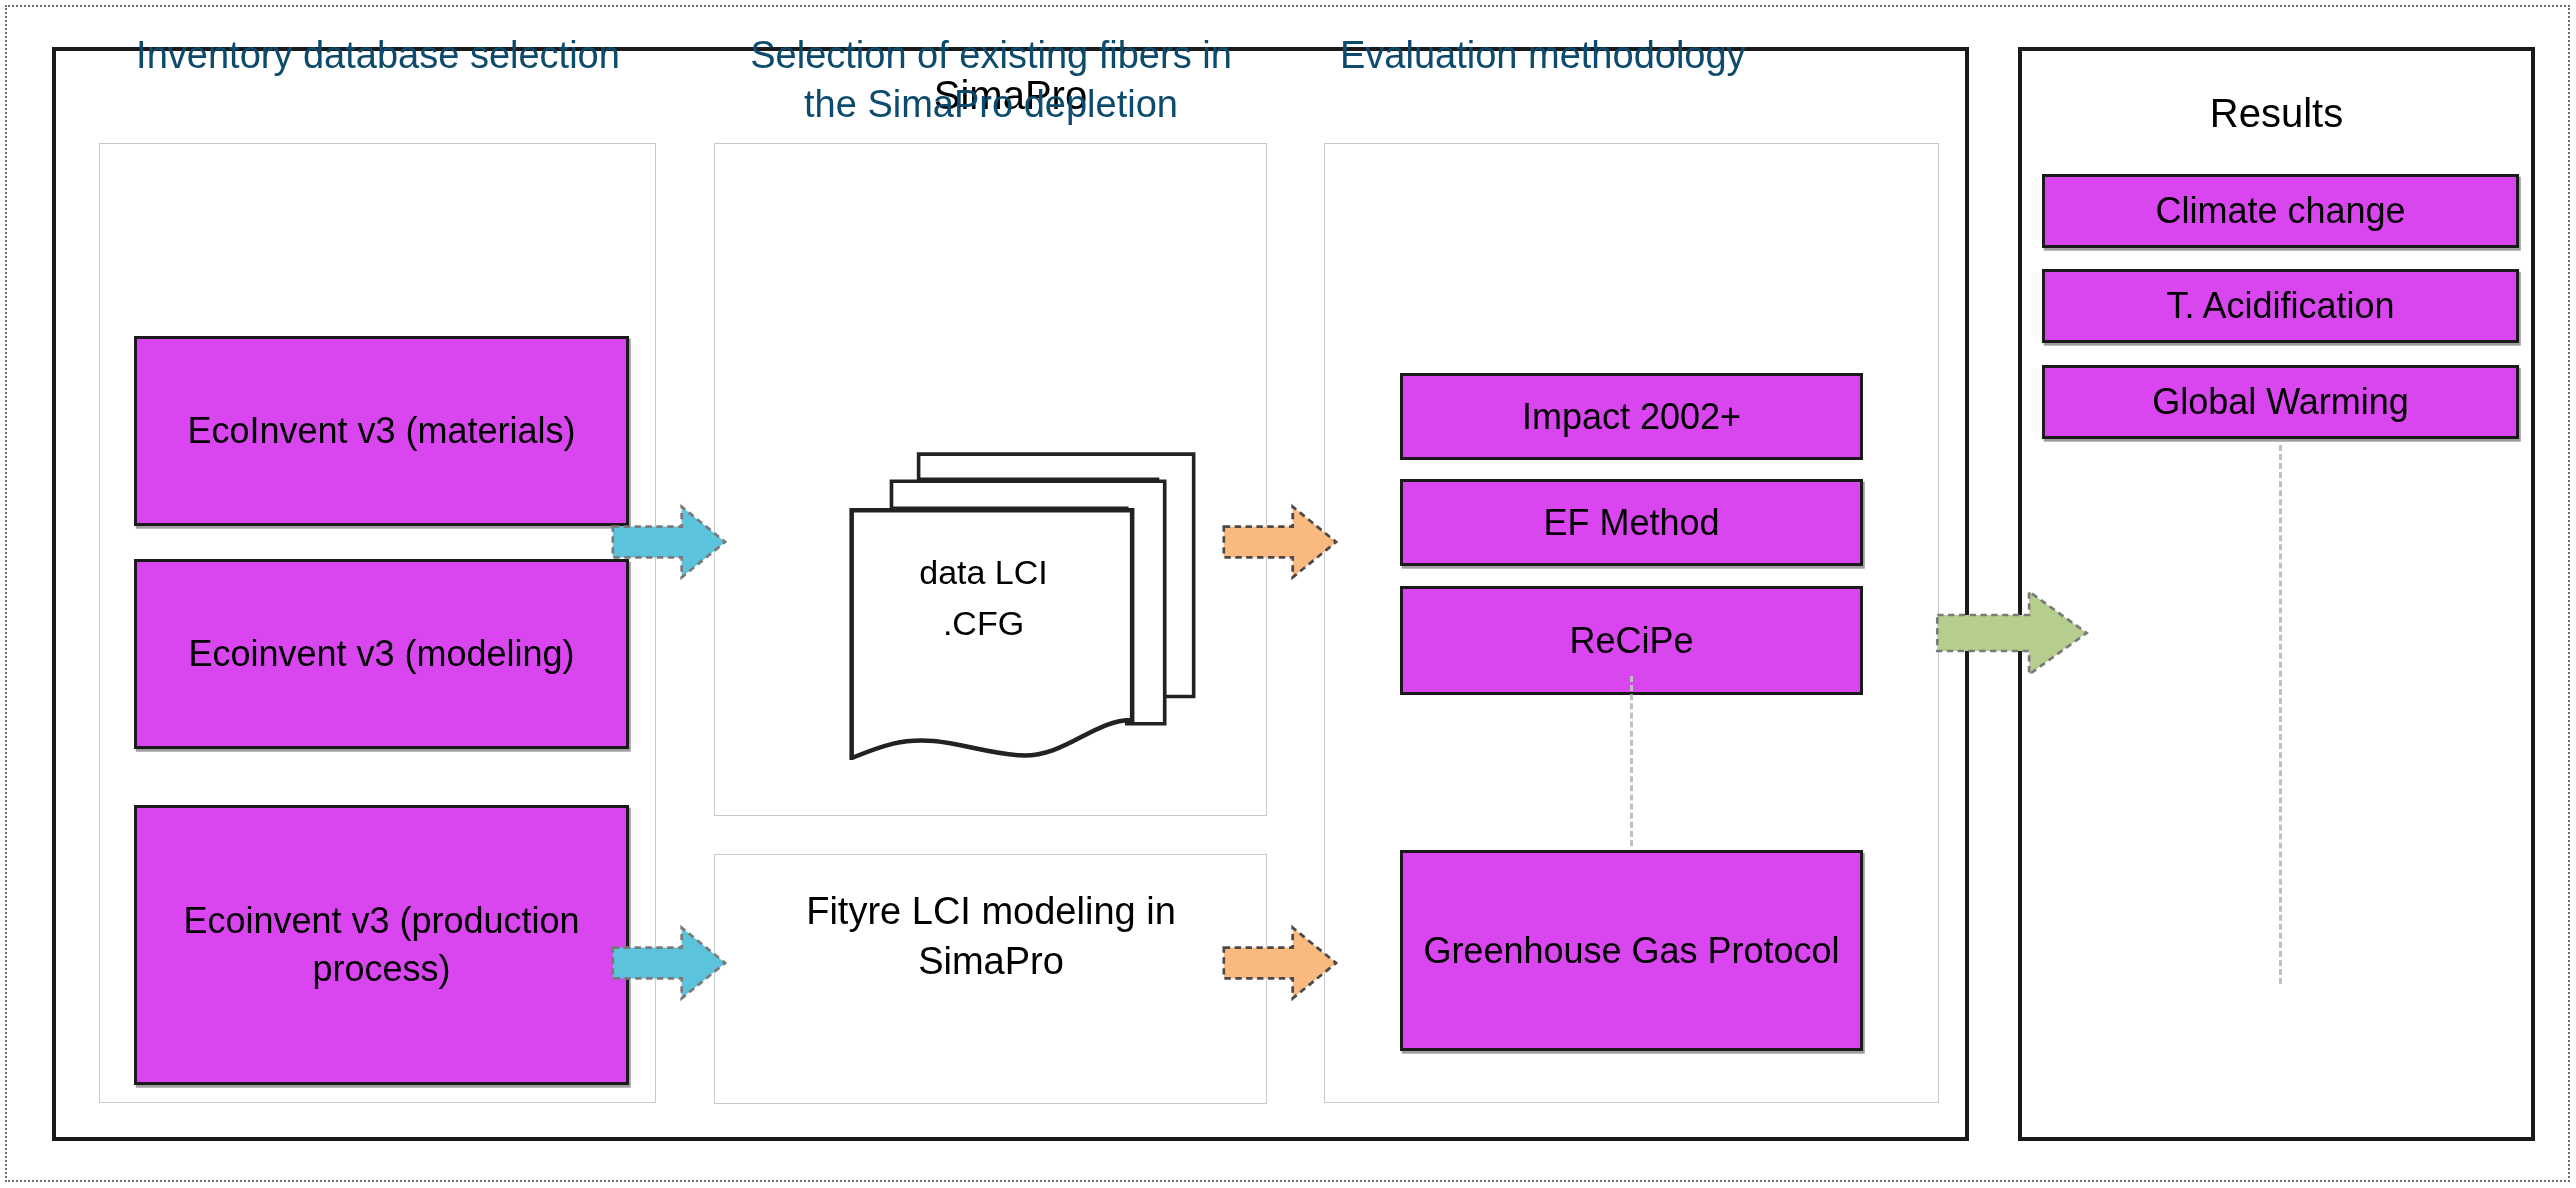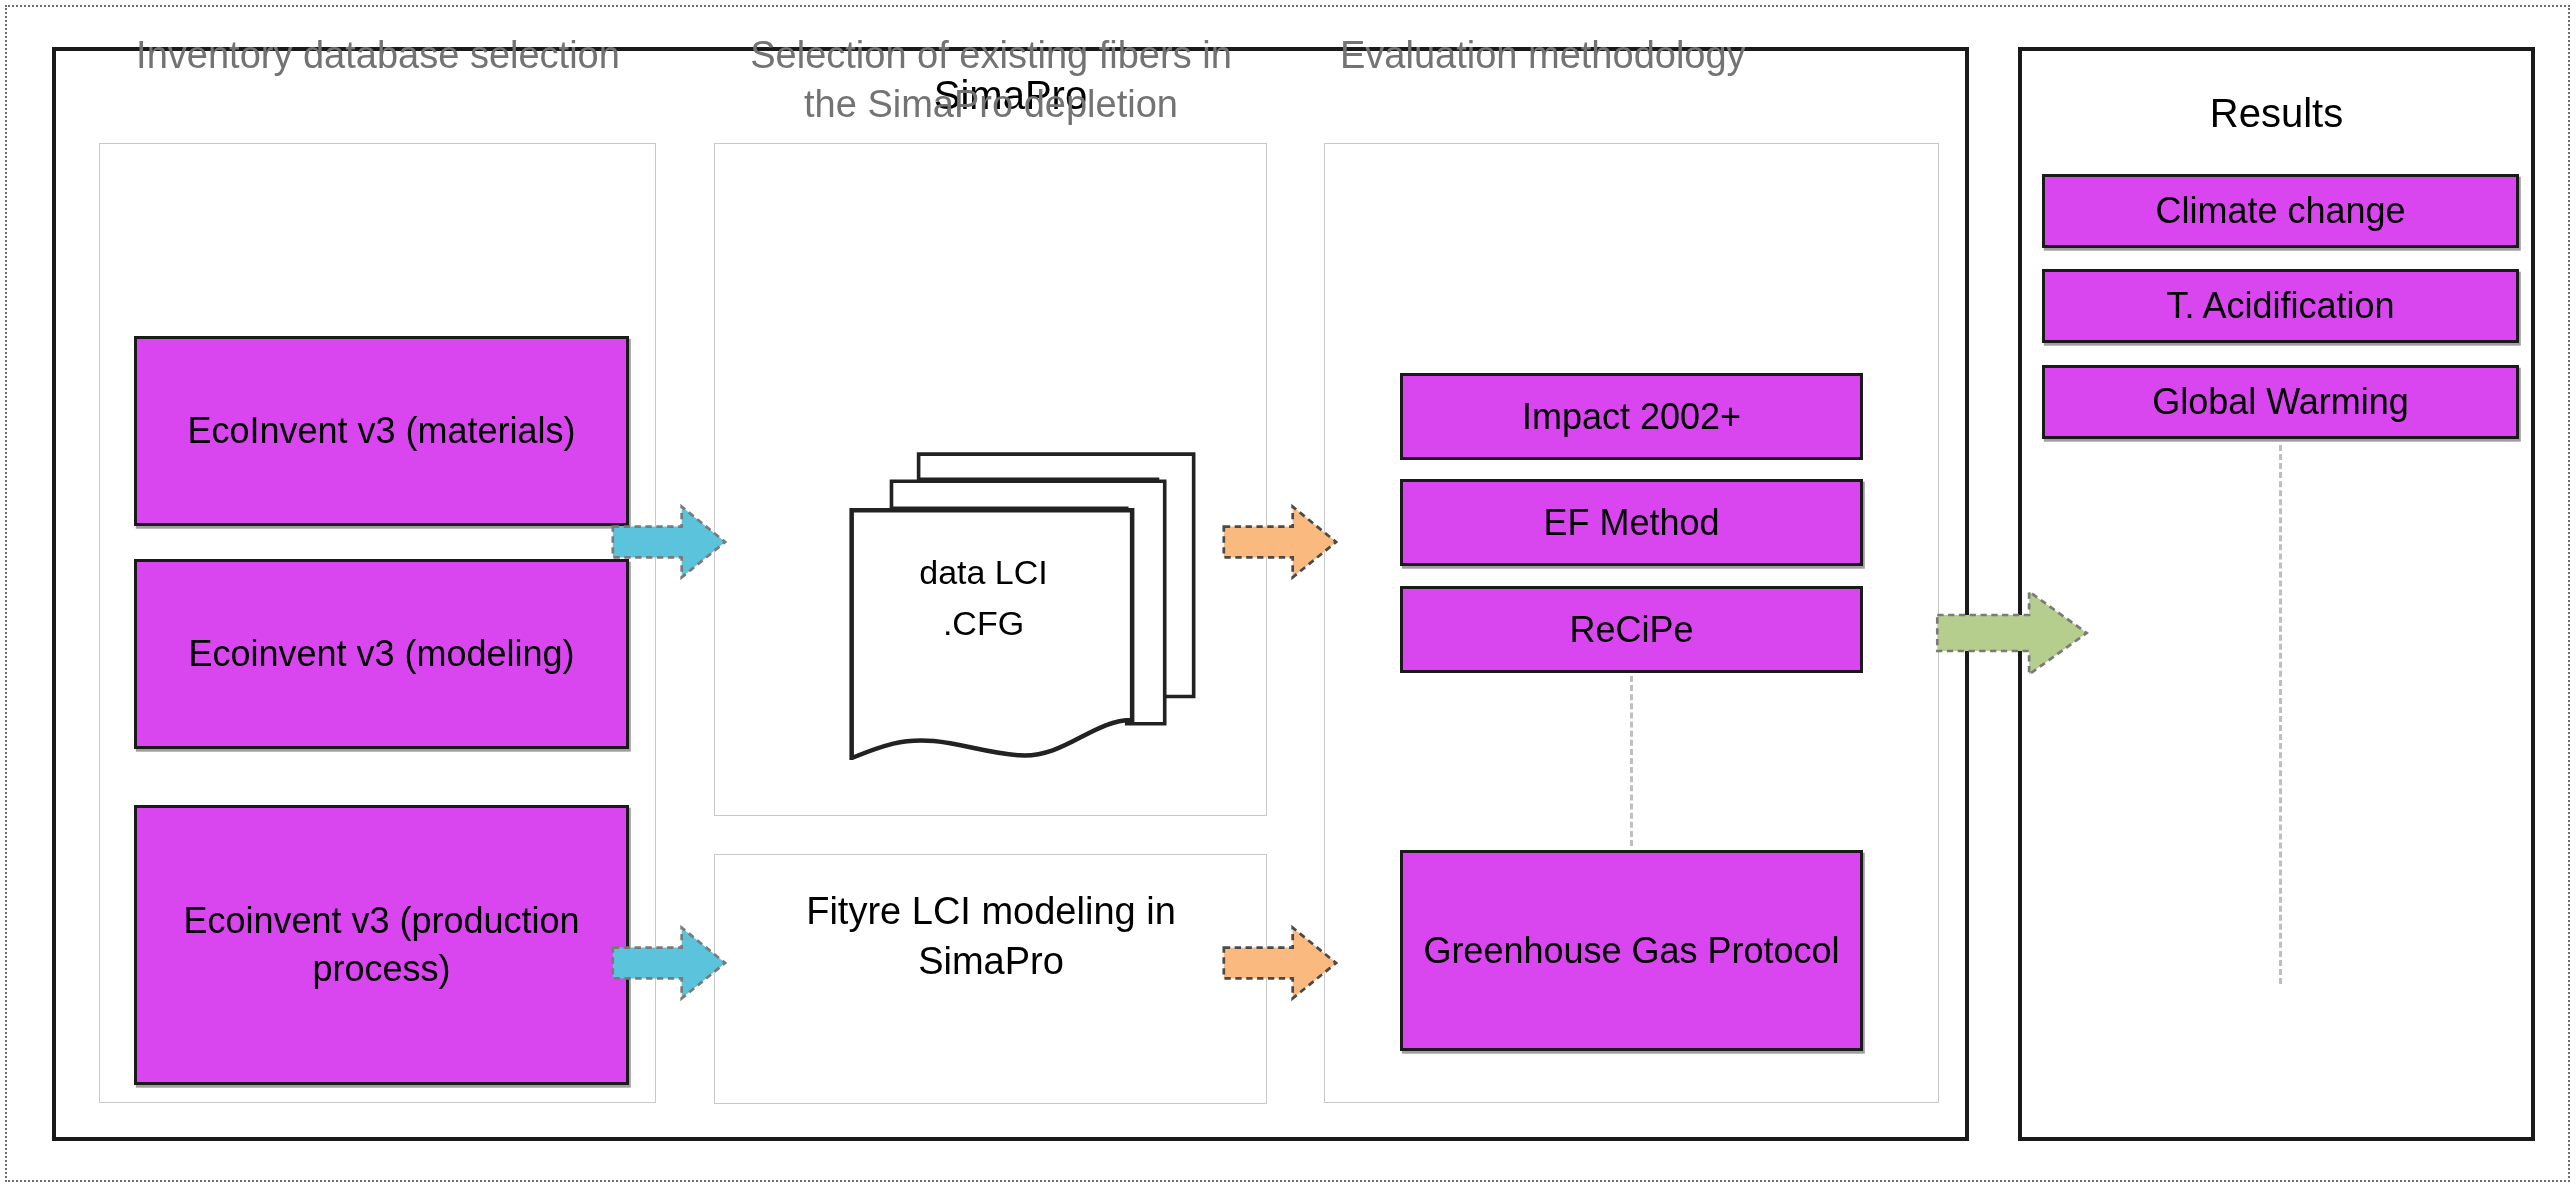--- a/index.html
+++ b/index.html
@@ -56,21 +56,21 @@
   .col-fibers  { left:714px; top:143px;  width:553px;  height:673px;  }
   .col-fityre  { left:714px; top:854px;  width:553px;  height:250px;  }
   .col-eval    { left:1324px;top:143px;  width:615px;  height:960px; }
 
   .col-head{
     position:absolute;
     left:12.7px; right:12.7px;
     text-align:center;
     font-size:38px;
     line-height:1.28;
-    color:#737373;
+    color:#0c4a6e;
   }
   .col-head-inventory{ top:31px; }
   .col-head-fibers   { top:31px; }
   .col-head-eval     { top:31px; left:16.3px; right:16.3px; text-align:left;}
 
   
   .box{
     position:absolute;
     background:#d946ef;
     border:3.6px solid #1a1a1a;
@@ -87,21 +87,21 @@
   .box.shadowed{ box-shadow:1.8px 2.7px 0 rgba(80,80,80,.55); }
 
   
   .bx-ecoinvent-materials { left:134px; top:336px;  width:495px; height:190px; }
   .bx-ecoinvent-transport { left:134px; top:559px;  width:495px; height:190px; }
   .bx-ecoinvent-production{ left:134px; top:805px;  width:495px; height:280px; }
 
   
   .bx-impact { left:1400px; top:373px;  width:463px; height:87px; }
   .bx-ef     { left:1400px; top:479px;  width:463px; height:87px; }
-  .bx-recipe { left:1400px; top:586px;  width:463px; height:87px; }
+  .bx-recipe { left:1400px; top:586px;  width:463px; height:109px; }
   .bx-ghg    { left:1400px; top:850px;  width:463px; height:201px; }
 
   
   .bx-climate { left:2042px; top:174px;  width:477px; height:74px; }
   .bx-acid    { left:2042px; top:269px;  width:477px; height:74px; }
   .bx-global  { left:2042px; top:365px;  width:477px; height:74px; }
   .bx-ozone   { left:2042px; top:991px; width:477px; height:74px; }
 
   
   .fityre-text{

